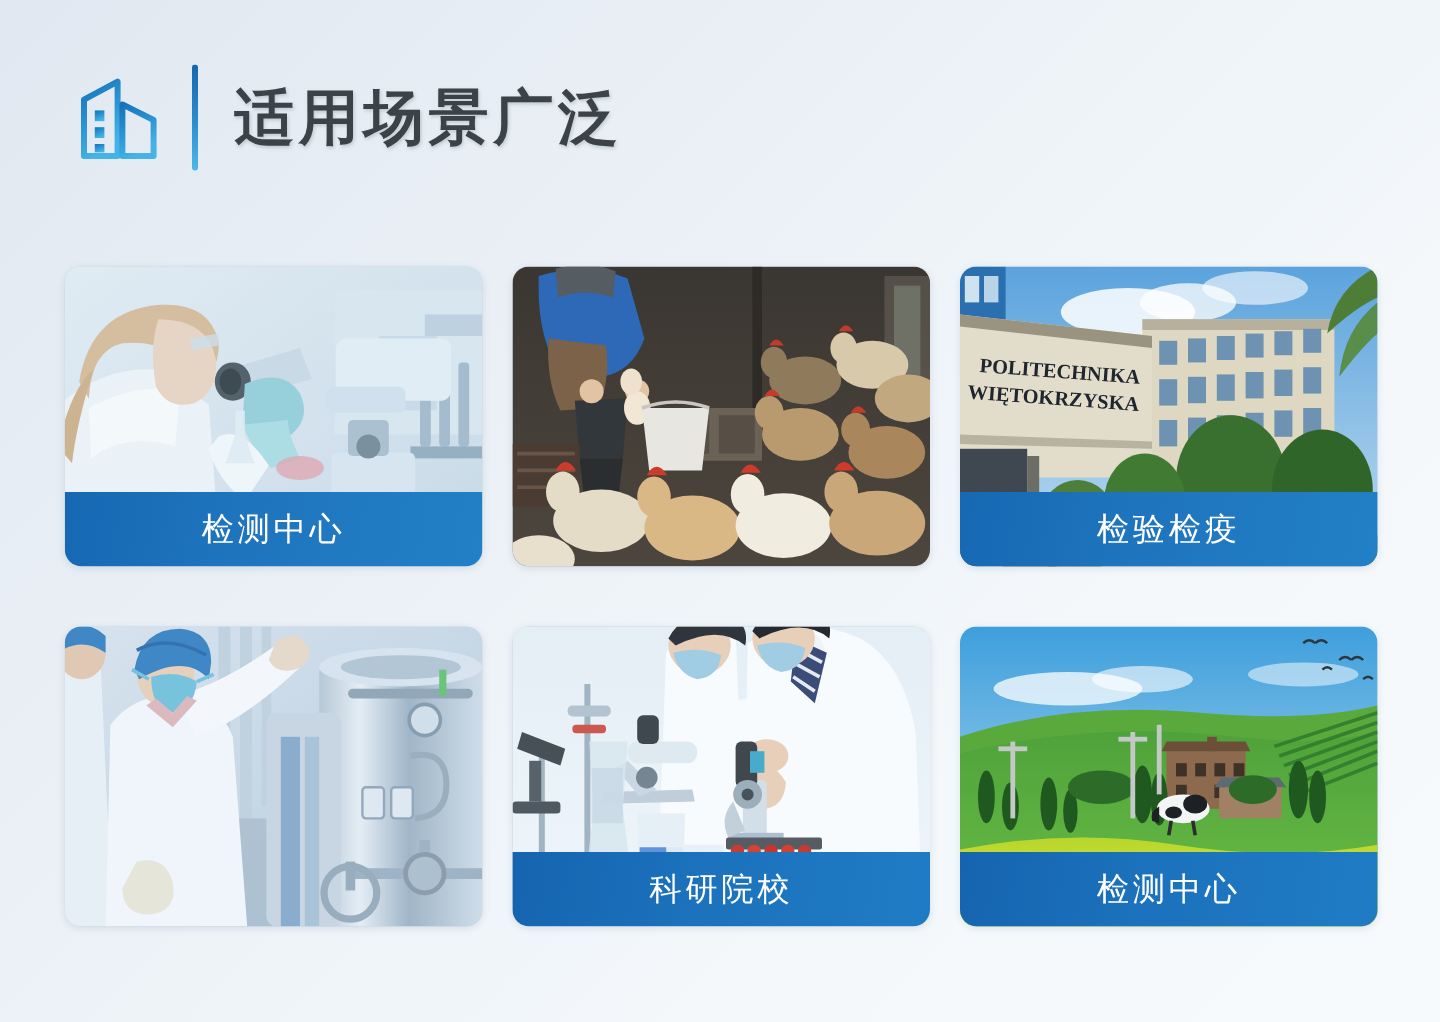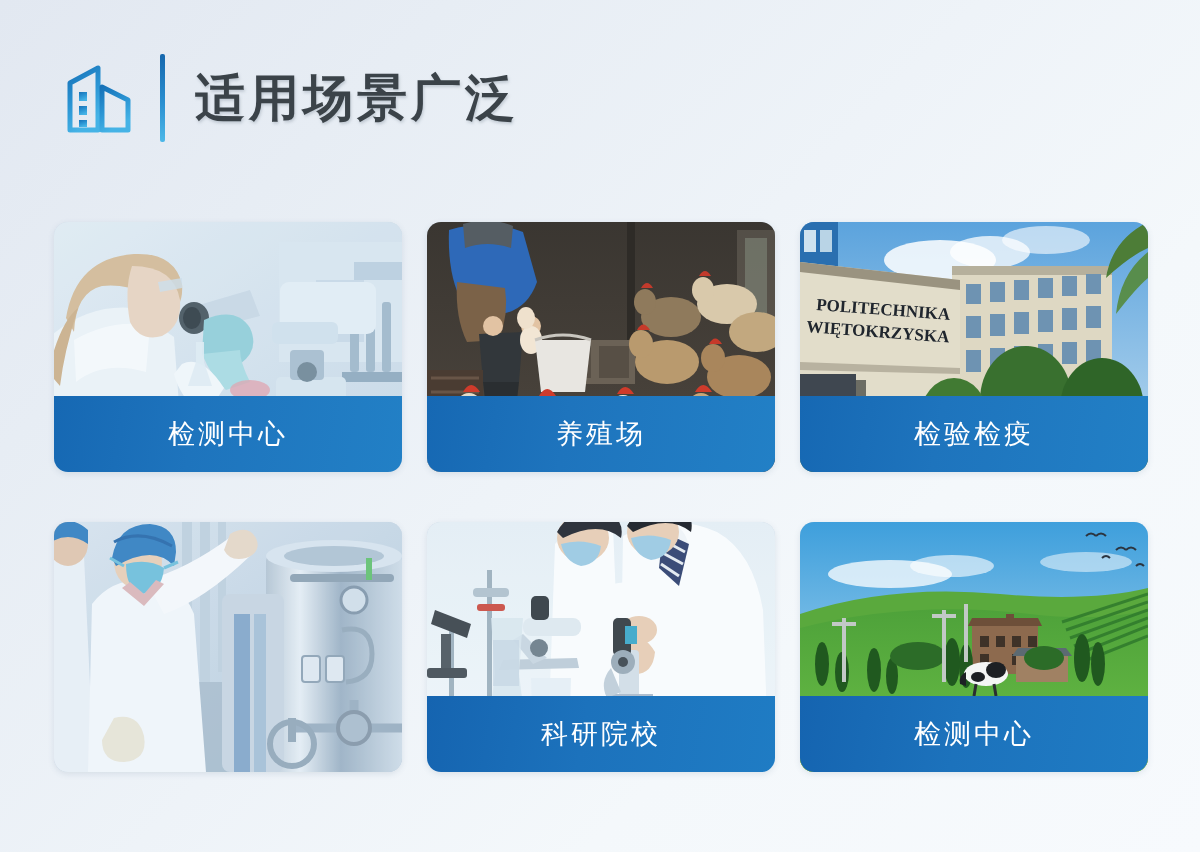--- a/index.html
+++ b/index.html
@@ -49,21 +49,21 @@
   }
   .card {
     position:relative; width:348px; height:250px;
     border-radius:14px; overflow:hidden;
     background:#c9d7e4;
     box-shadow:0 2px 6px rgba(60,90,120,0.13);
   }
   .card-photo { position:absolute; inset:0; overflow:hidden; }
   .card-photo svg { width:100%; height:100%; display:block; }
   .card-label {
-    position:absolute; left:0; bottom:0; width:100%; height:76px;
+    position:absolute; left:0; bottom:0; width:100%; height:62px;
     background:linear-gradient(100deg,#1668b3 0%,#1e74bd 40%,#2280c6 100%);
     display:flex; align-items:center; justify-content:center;
     color:#ffffff; font-size:27px; letter-spacing:3px; font-weight:400;
   }
   .card:nth-child(4) .card-label,
   .card:nth-child(5) .card-label,
   .card:nth-child(6) .card-label {
     background:linear-gradient(100deg,#1564b0 0%,#1c72bc 45%,#1f7cc4 100%);
   }
   .watermark {
@@ -234,21 +234,20 @@
           <ellipse cx="226" cy="216" rx="40" ry="27" fill="#f0ece0"></ellipse>
           <ellipse cx="196" cy="190" rx="14" ry="17" fill="#f0ece0"></ellipse>
           <path d="M190 172 q8 -14 17 0" fill="#cf3b2b"></path>
           <ellipse cx="304" cy="214" rx="40" ry="27" fill="#c9a779"></ellipse>
           <ellipse cx="274" cy="188" rx="14" ry="17" fill="#c9a779"></ellipse>
           <path d="M268 170 q8 -14 17 0" fill="#cf3b2b"></path>
           <ellipse cx="22" cy="244" rx="30" ry="20" fill="#e8e0cd"></ellipse>
         </g>
       </svg>
     </div>
-    <div class="card-label">养殖场</div>
   </div>
 
   <div class="card">
     <div class="card-photo">
       <svg viewBox="0 0 348 250" preserveAspectRatio="xMidYMid slice" xmlns="http://www.w3.org/2000/svg">
         <defs>
           <linearGradient id="c3sky" x1="0" y1="0" x2="0" y2="1">
             <stop offset="0%" stop-color="#5ba3dd"></stop>
               <stop offset="100%" stop-color="#bfdcf0"></stop>
           </linearGradient>

